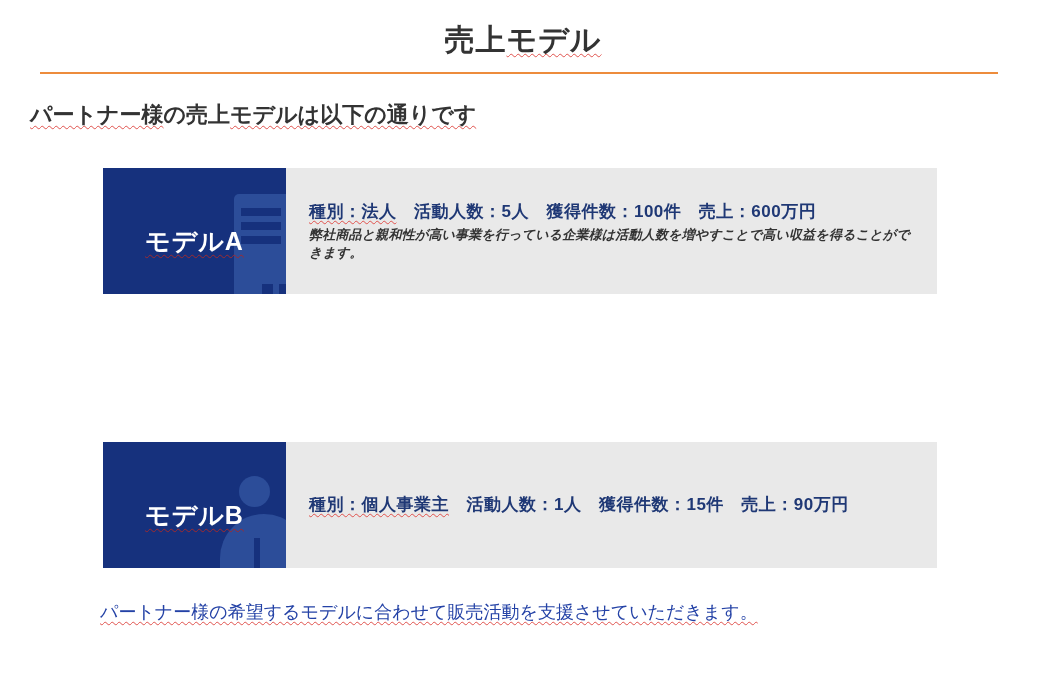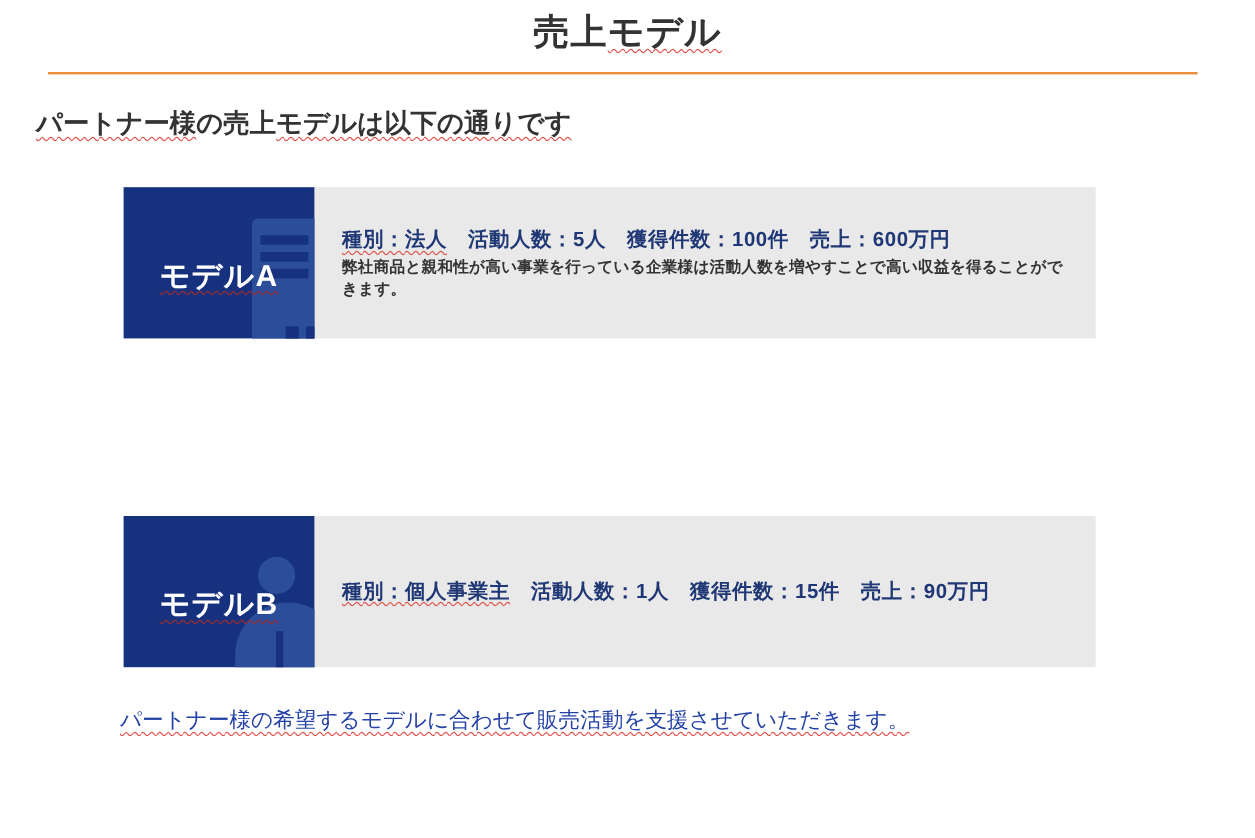--- a/index.html
+++ b/index.html
@@ -6,38 +6,38 @@
     --navy:#16317D; --navy_light:#2C4D99; --navy_window:#1D3A85;
     --panel_gray:#E9E9E9; --spec_blue:#1F3875; --footer_blue:#2442A6;
     --text_dark:#333333; --divider_orange:#ED8C3C;
     --squiggle_red:#E0524D; --squiggle_dark:#9E2A2F; --white:#FFFFFF;
   }
   *{margin:0;padding:0;box-sizing:border-box;}
   html,body{background:#fff;}
   body{font-family:"Liberation Sans","DejaVu Sans",sans-serif;}
   .page{position:relative;width:1046px;height:698px;background:var(--white);overflow:hidden;}
 
-  .title{padding-top:8px;text-align:center;font-size:30px;font-weight:bold;
+  .title{padding-top:20px;text-align:center;font-size:30px;font-weight:bold;
          color:var(--text_dark);line-height:40px;letter-spacing:1px;}
   .divider{margin:12px 0 0 40px;width:958px;border-top:2px solid var(--divider_orange);}
   .subtitle{margin:26px 0 0 30px;font-size:22px;font-weight:bold;color:var(--text_dark);line-height:30px;}
 
   .rows{margin:38px 0 0 103px;}
   .model-row{display:flex;margin-bottom:11px;height:126px;width:836px;}
-  .model-box{position:relative;width:159px;height:126px;background:var(--navy);
+  .model-box{position:relative;width:183px;height:126px;background:var(--navy);
              overflow:hidden;display:flex;align-items:center;justify-content:center;flex:none;}
   .model-label{position:relative;z-index:2;margin-top:20px;color:var(--white);
                font-size:25px;font-weight:bold;letter-spacing:1px;}
   .model-label .wavy{text-decoration:underline wavy var(--squiggle_dark);
                      text-decoration-thickness:1px;text-underline-offset:4px;text-decoration-skip-ink:none;}
   .model-panel{width:651px;height:126px;background:var(--panel_gray);
                display:flex;flex-direction:column;justify-content:center;gap:2px;
                padding-left:23px;padding-right:14px;}
   .spec-line{font-size:17px;font-weight:bold;color:var(--spec_blue);line-height:24px;letter-spacing:0.5px;}
-  .model-desc{font-size:13px;font-weight:600;color:var(--text_dark);line-height:18px;letter-spacing:0.2px;}
+  .model-desc{font-size:13px;font-weight:600;color:var(--text_dark);line-height:18px;letter-spacing:0.2px;font-style:italic;}
 
   .wavy{text-decoration:underline wavy var(--squiggle_red);
         text-decoration-thickness:1px;text-underline-offset:3px;text-decoration-skip-ink:none;}
 
   
   .icon-bld-lines{position:absolute;right:-10px;top:26px;width:62px;height:130px;
                   background:var(--navy_light);border-radius:5px;z-index:1;}
   .icon-bld-lines i{position:absolute;display:block;background:var(--navy);left:7px;width:40px;height:8px;}
   .icon-bld-lines i:nth-child(1){top:14px;}
   .icon-bld-lines i:nth-child(2){top:28px;}

